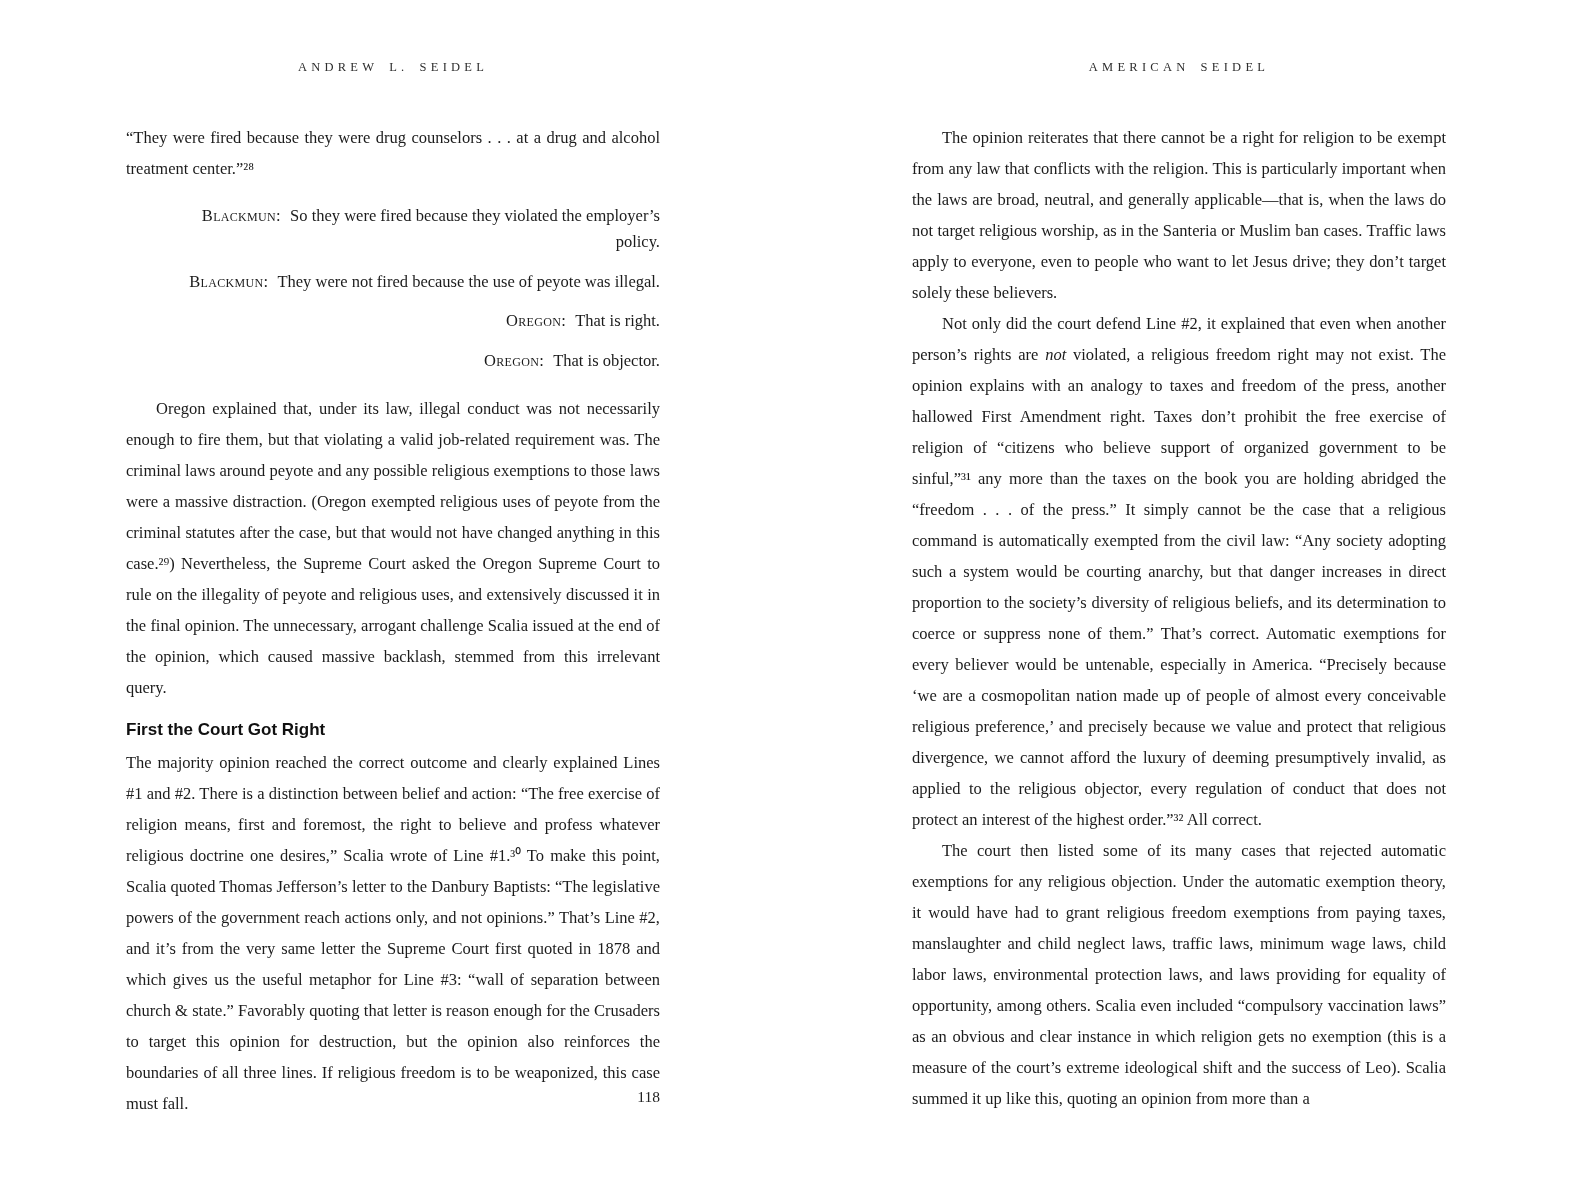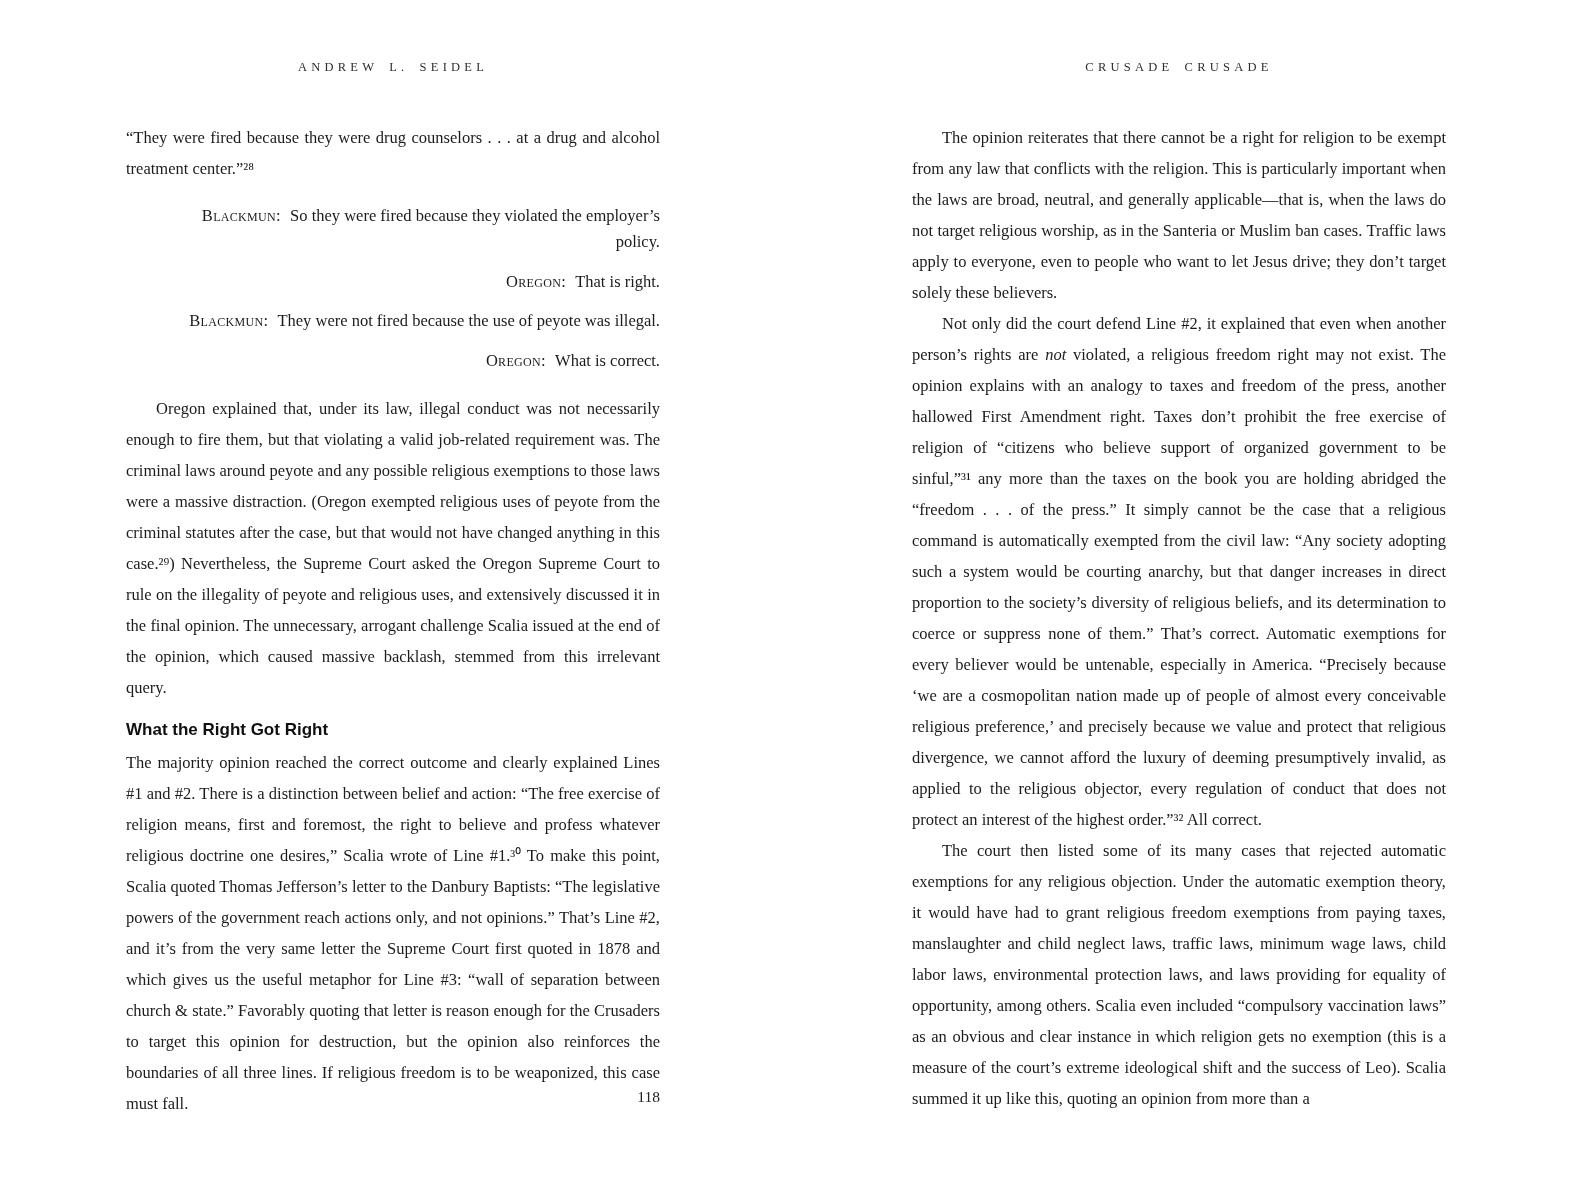--- a/index.html
+++ b/index.html
@@ -80,37 +80,37 @@
 <div>
 
   <section class="page page-left">
     <div class="running-header">ANDREW L. SEIDEL</div>
 
     <div class="body-block">
       <p class="para">“They were fired because they were drug counselors . . . at a drug and alcohol treatment center.”²⁸</p>
 
       <div class="dialogue">
         <div class="dline"><span class="speaker">Blackmun:</span><span>So they were fired because they violated the employer’s policy.</span></div>
+        <div class="dline"><span class="speaker">Blackmun:</span><span>They were not fired because the use of peyote was illegal.</span></div>
         <div class="dline"><span class="speaker">Oregon:</span><span>That is right.</span></div>
-        <div class="dline"><span class="speaker">Blackmun:</span><span>They were not fired because the use of peyote was illegal.</span></div>
-        <div class="dline"><span class="speaker">Oregon:</span><span>What is correct.</span></div>
+        <div class="dline"><span class="speaker">Oregon:</span><span>That is objector.</span></div>
       </div>
 
       <p class="para first-indent">Oregon explained that, under its law, illegal conduct was not necessarily enough to fire them, but that violating a valid job-related requirement was. The criminal laws around peyote and any possible religious exemptions to those laws were a massive distraction. (Oregon exempted religious uses of peyote from the criminal statutes after the case, but that would not have changed anything in this case.²⁹) Nevertheless, the Supreme Court asked the Oregon Supreme Court to rule on the illegality of peyote and religious uses, and extensively discussed it in the final opinion. The unnecessary, arrogant challenge Scalia issued at the end of the opinion, which caused massive backlash, stemmed from this irrelevant query.</p>
 
-      <h2 class="subhead">What the Right Got Right</h2>
+      <h2 class="subhead">First the Court Got Right</h2>
 
       <p class="para">The majority opinion reached the correct outcome and clearly explained Lines #1 and #2. There is a distinction between belief and action: “The free exercise of religion means, first and foremost, the right to believe and profess whatever religious doctrine one desires,” Scalia wrote of Line #1.³⁰ To make this point, Scalia quoted Thomas Jefferson’s letter to the Danbury Baptists: “The legislative powers of the government reach actions only, and not opinions.” That’s Line #2, and it’s from the very same letter the Supreme Court first quoted in 1878 and which gives us the useful metaphor for Line #3: “wall of separation between church &amp; state.” Favorably quoting that letter is reason enough for the Crusaders to target this opinion for destruction, but the opinion also reinforces the boundaries of all three lines. If religious freedom is to be weaponized, this case must fall.</p>
     </div>
 
     <div class="folio">118</div>
   </section>
 
   <section class="page page-right">
-    <div class="running-header">CRUSADE CRUSADE</div>
+    <div class="running-header">AMERICAN SEIDEL</div>
 
     <div class="body-block">
       <p class="para first-indent">The opinion reiterates that there cannot be a right for religion to be exempt from any law that conflicts with the religion. This is particularly important when the laws are broad, neutral, and generally applicable—that is, when the laws do not target religious worship, as in the Santeria or Muslim ban cases. Traffic laws apply to everyone, even to people who want to let Jesus drive; they don’t target solely these believers.</p>
 
       <p class="para first-indent"><span>Not only did the court defend Line #2, it explained that even when another person’s rights are </span><span class="ital">not</span><span> violated, a religious freedom right may not exist. The opinion explains with an analogy to taxes and freedom of the press, another hallowed First Amendment right. Taxes don’t prohibit the free exercise of religion of “citizens who believe support of organized government to be sinful,”³¹ any more than the taxes on the book you are holding abridged the “freedom . . . of the press.” It simply cannot be the case that a religious command is automatically exempted from the civil law: “Any society adopting such a system would be courting anarchy, but that danger increases in direct proportion to the society’s diversity of religious beliefs, and its determination to coerce or suppress none of them.” That’s correct. Automatic exemptions for every believer would be untenable, especially in America. “Precisely because ‘we are a cosmopolitan nation made up of people of almost every conceivable religious preference,’ and precisely because we value and protect that religious divergence, we cannot afford the luxury of deeming presumptively invalid, as applied to the religious objector, every regulation of conduct that does not protect an interest of the highest order.”³² All correct.</span></p>
 
       <p class="para first-indent">The court then listed some of its many cases that rejected automatic exemptions for any religious objection. Under the automatic exemption theory, it would have had to grant religious freedom exemptions from paying taxes, manslaughter and child neglect laws, traffic laws, minimum wage laws, child labor laws, environmental protection laws, and laws providing for equality of opportunity, among others. Scalia even included “compulsory vaccination laws” as an obvious and clear instance in which religion gets no exemption (this is a measure of the court’s extreme ideological shift and the success of Leo). Scalia summed it up like this, quoting an opinion from more than a</p>
     </div>
 
   </section>

